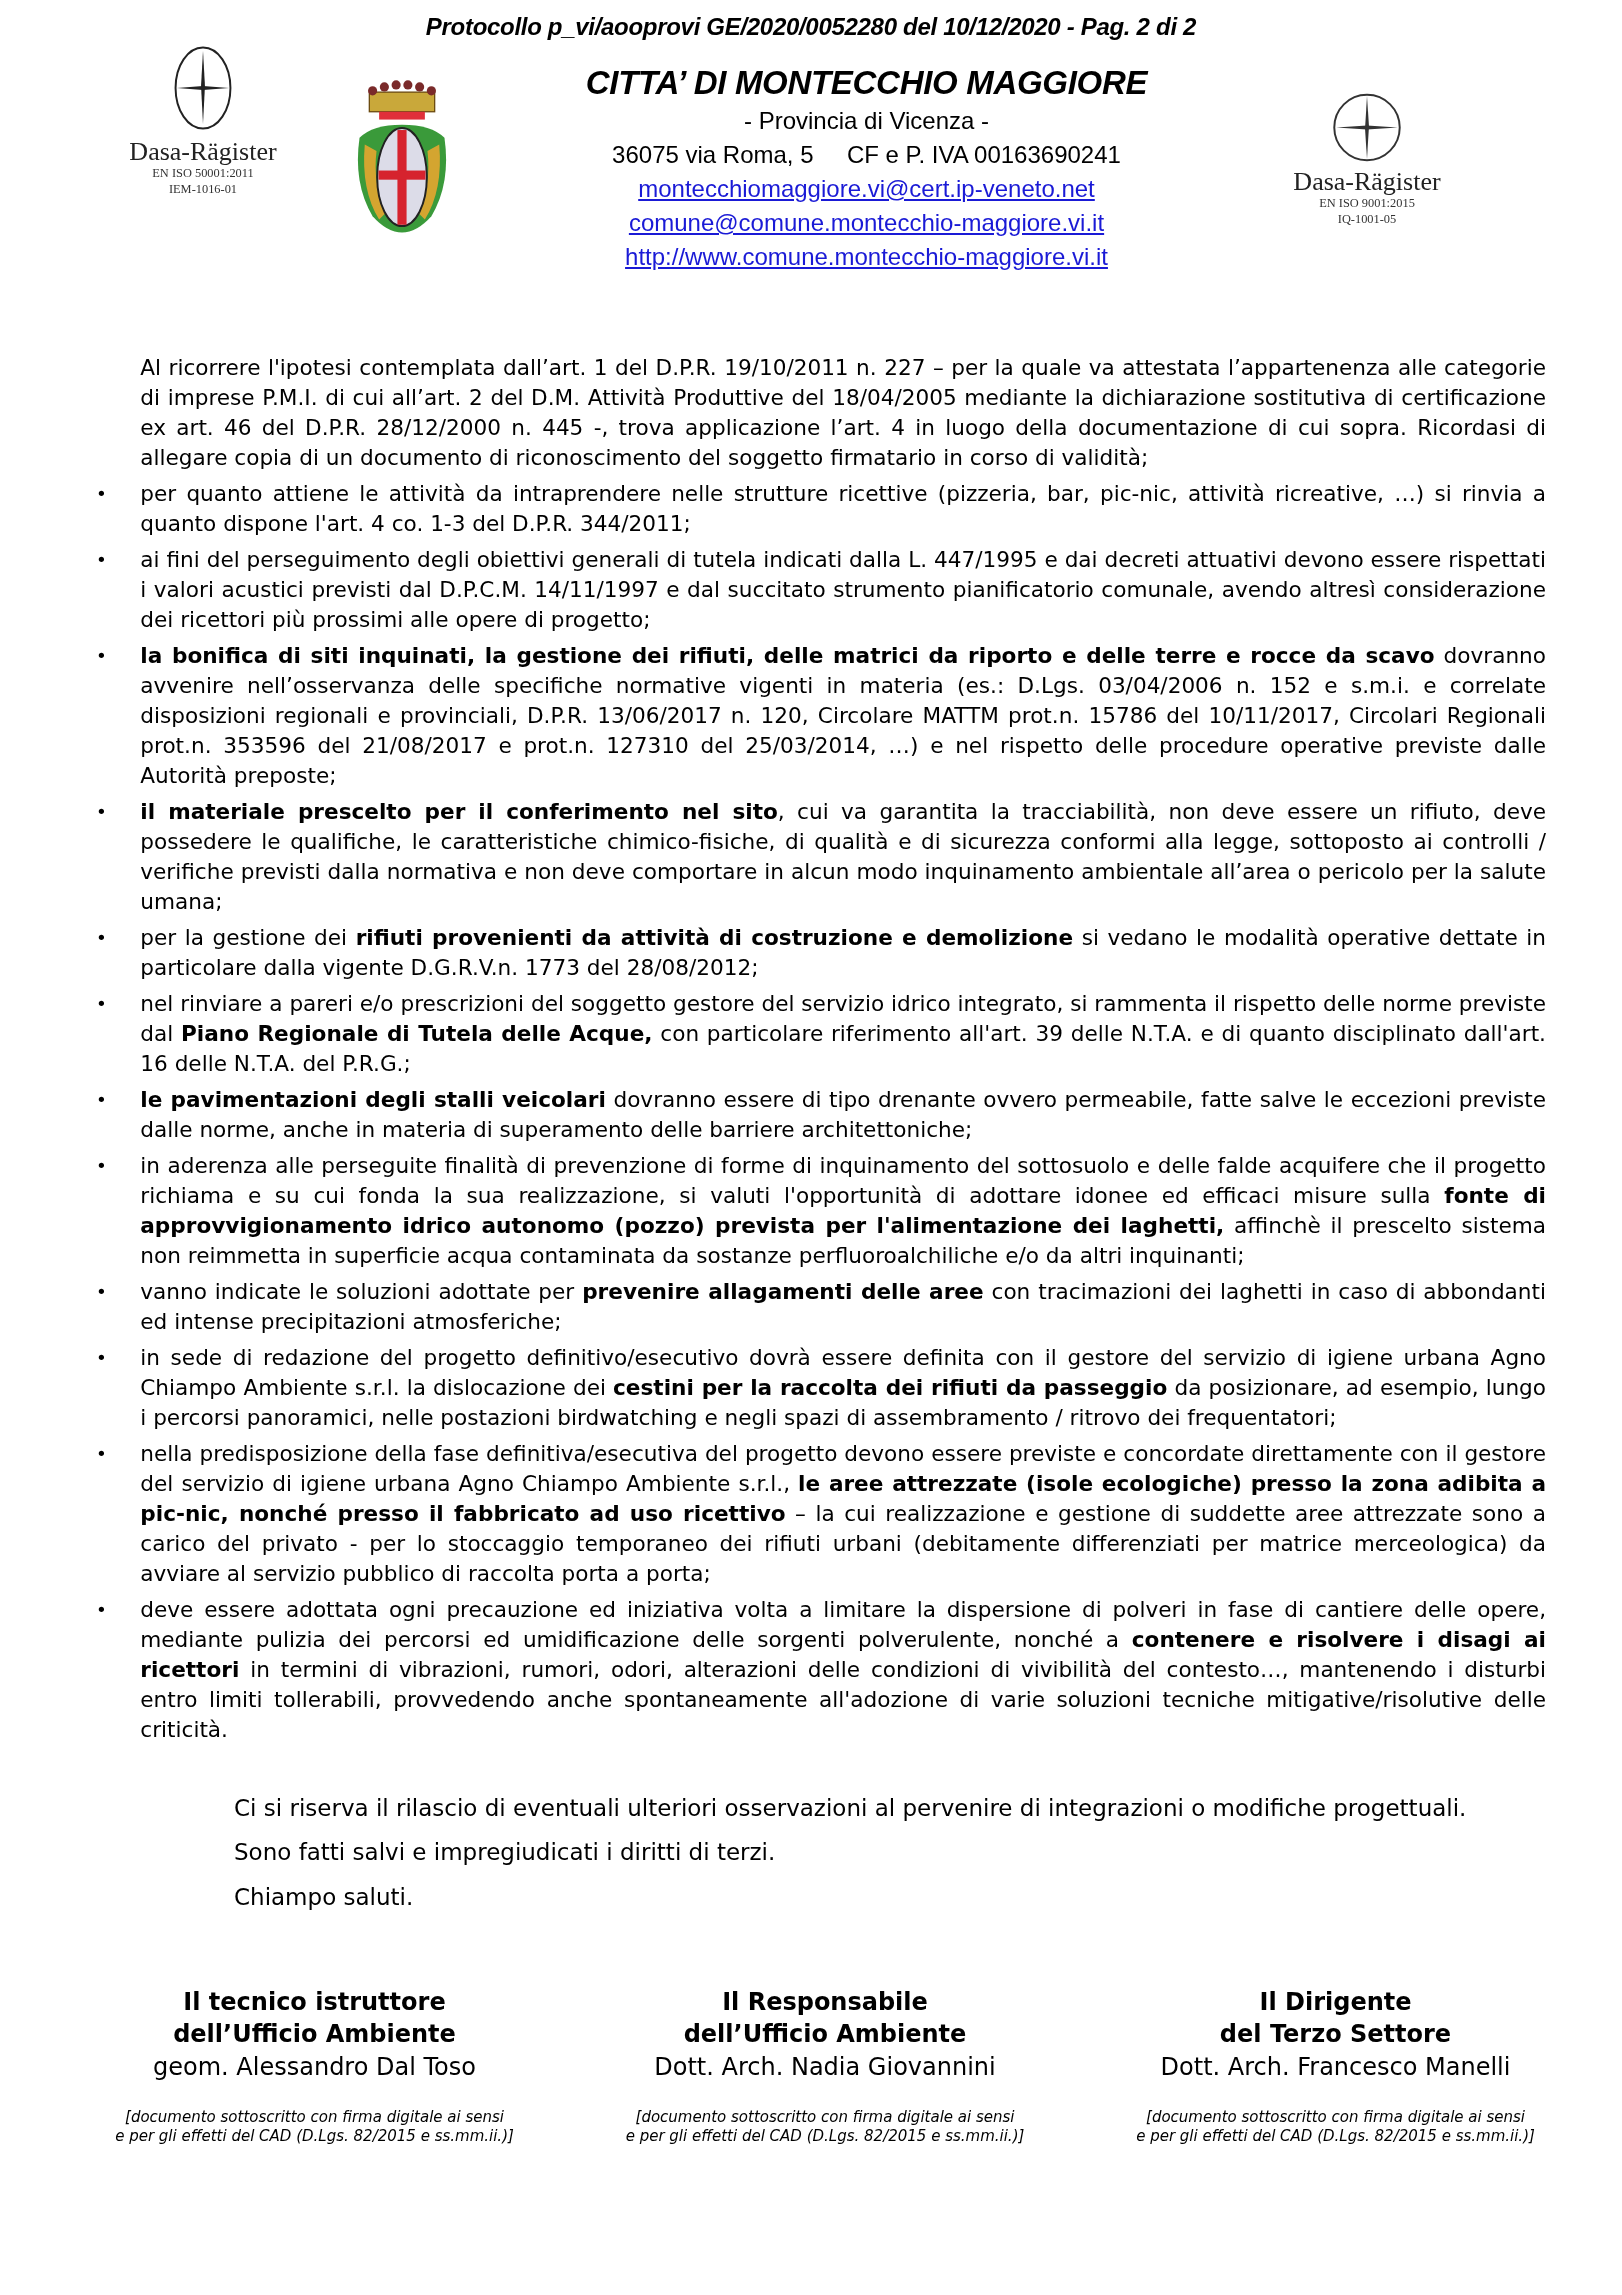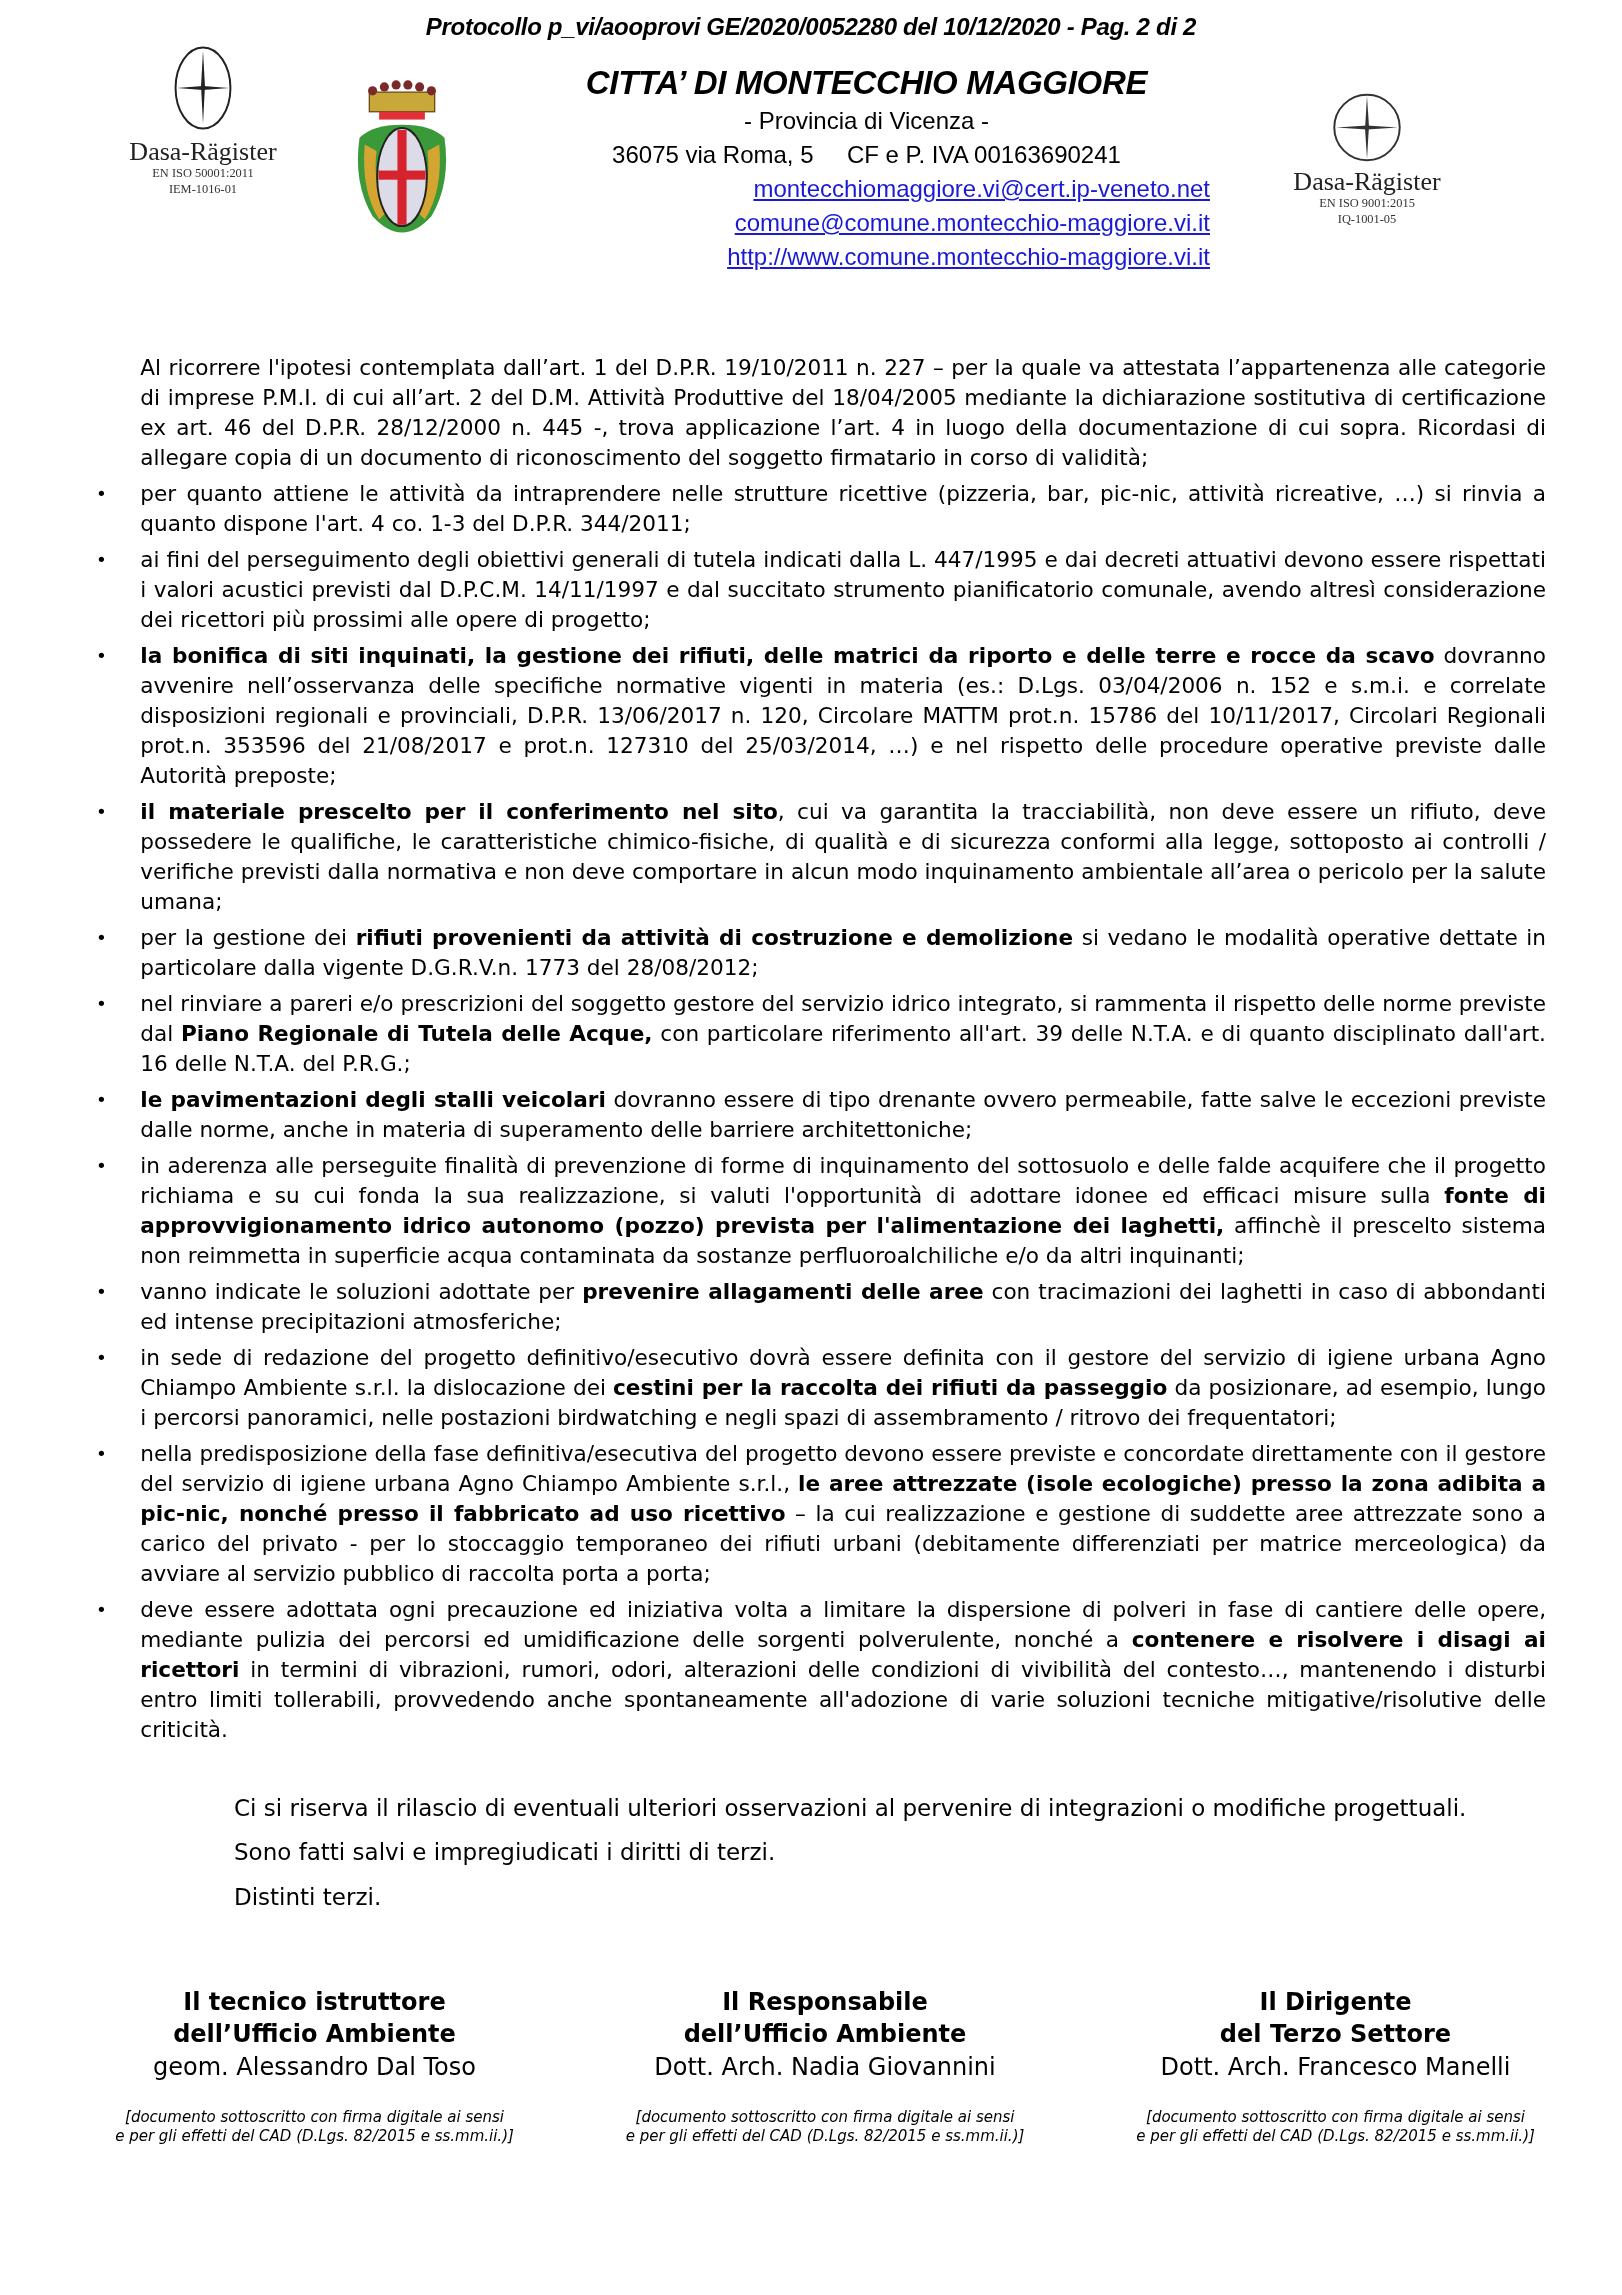--- a/index.html
+++ b/index.html
@@ -10,21 +10,21 @@
   .logo-dasa .brand { font-size: 26px; line-height: 29px; }
   .logo-dasa .iso { font-size: 12.4px; line-height: 15.7px; color: #333; }
   .logo-dasa svg { display: block; margin: 0 auto; }
   #dasa-left { left: 105px; top: 39px; width: 196px; }
   #dasa-right { left: 1269px; top: 88px; width: 196px; }
   #crest { position: absolute; left: 353px; top: 79px; width: 98px; height: 170px; }
   .head { position: absolute; left: 523px; top: 62px; width: 687px; text-align: center;
     font-family: "Liberation Sans", sans-serif; }
   .head .city { font-weight: bold; font-size: 33px; line-height: 42px; letter-spacing: -0.3px; font-style: italic; }
   .head .line { font-size: 24px; line-height: 34px; }
-  .head a { color: #1a1ad6; text-decoration: underline; display: block; font-size: 24px; line-height: 34px; text-align: right; }
+  .head a { color: #1a1ad6; text-decoration: underline; display: block; font-size: 24px; line-height: 34px; }
   .body { position: absolute; left: 116px; top: 347px; width: 1436px;
     font-family: "DejaVu Sans", sans-serif; font-size: 21.6px; line-height: 30px; text-align: justify; }
   .body p { margin: 6px; }
   .item { position: relative; padding-left: 18.3px; }
   .item .bullet { position: absolute; left: -26px; top: 0; font-size: 18.3px; }
   .intro { padding-left: 18.3px; }
   b { font-weight: bold; }
   .closing { position: absolute; left: 116px; width: 1436px; font-family: "DejaVu Sans", sans-serif;
     font-size: 23px; line-height: 30px; text-align: justify; }
   .sigs { position: absolute; top: 1986px; left: 79px; width: 1492px; display: flex; justify-content: space-between; }
@@ -101,21 +101,21 @@
       <p class="item"><span class="bullet">•</span><span>vanno indicate le soluzioni adottate per </span><b>prevenire allagamenti delle aree</b><span> con tracimazioni dei laghetti in caso di abbondanti ed intense precipitazioni atmosferiche;</span></p>
       <p class="item"><span class="bullet">•</span><span>in sede di redazione del progetto definitivo/esecutivo dovrà essere definita con il gestore del servizio di igiene urbana Agno Chiampo Ambiente s.r.l. la dislocazione dei </span><b>cestini per la raccolta dei rifiuti da passeggio</b><span> da posizionare, ad esempio, lungo i percorsi panoramici, nelle postazioni birdwatching e negli spazi di assembramento / ritrovo dei frequentatori;</span></p>
       <p class="item"><span class="bullet">•</span><span>nella predisposizione della fase definitiva/esecutiva del progetto devono essere previste e concordate direttamente con il gestore  del servizio di igiene urbana Agno Chiampo Ambiente s.r.l.,  </span><b>le aree attrezzate (isole ecologiche) presso la zona adibita a pic-nic, nonché presso il fabbricato ad uso ricettivo</b><span> – la cui realizzazione e gestione di suddette aree attrezzate sono a carico del privato - per lo stoccaggio temporaneo dei rifiuti urbani (debitamente differenziati per matrice merceologica) da avviare al servizio pubblico di raccolta porta a porta;</span></p>
       <p class="item"><span class="bullet">•</span><span>deve essere adottata ogni precauzione ed iniziativa volta a limitare la dispersione di polveri in fase di cantiere delle opere, mediante pulizia dei percorsi ed umidificazione delle sorgenti polverulente, nonché a </span><b>contenere e risolvere i disagi ai ricettori</b><span> in termini di vibrazioni, rumori, odori, alterazioni delle condizioni di vivibilità del contesto…, mantenendo i disturbi entro limiti tollerabili, provvedendo anche spontaneamente all'adozione di varie soluzioni tecniche mitigative/risolutive delle criticità.</span></p>
     </div>
 </div>
 
 <div class="closing" style="top:1793px;">
   <p style="margin:0;text-indent:118px;">Ci si riserva il rilascio di eventuali ulteriori osservazioni al pervenire di integrazioni o modifiche progettuali.</p>
   <p style="margin:14.4px 0 0 118px;">Sono fatti salvi e impregiudicati i diritti di terzi.</p>
-  <p style="margin:14.4px 0 0 118px;">Distinti terzi.</p>
+  <p style="margin:14.4px 0 0 118px;">Chiampo saluti.</p>
 </div>
 
 <div class="sigs">
   <div class="sig">
     <div class="role">Il tecnico istruttore</div>
     <div class="role">dell’Ufficio Ambiente</div>
     <div class="name">geom. Alessandro Dal Toso</div>
     <div class="note">
       <div>[documento sottoscritto con firma digitale ai sensi</div>
       <div>e per gli effetti del CAD (D.Lgs. 82/2015 e ss.mm.ii.)]</div>

